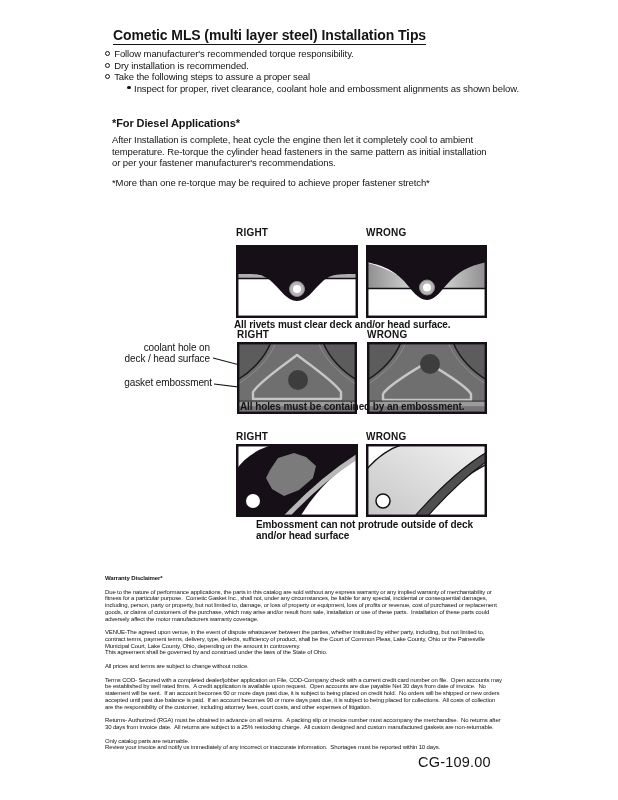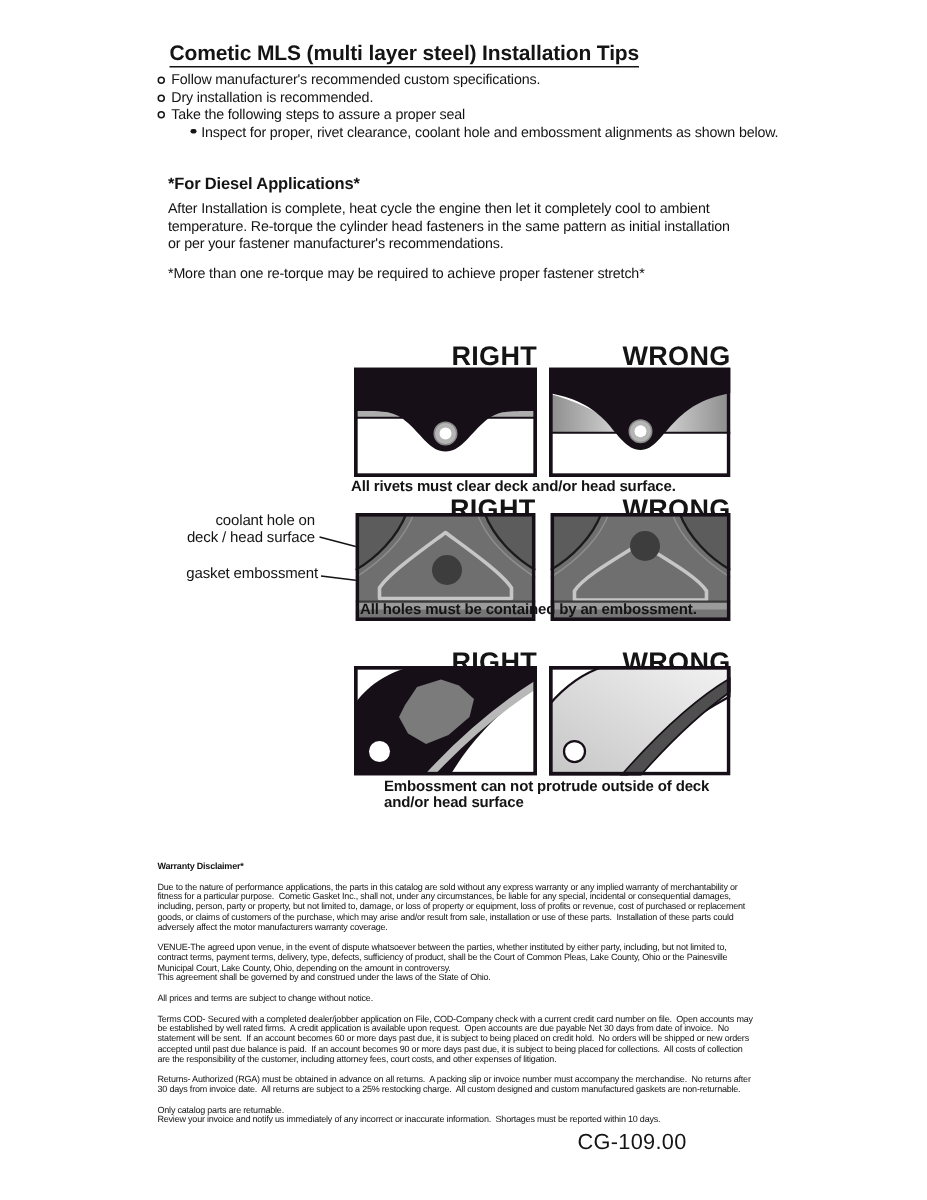--- a/index.html
+++ b/index.html
@@ -16,44 +16,44 @@
   .b-open{flex:none;width:3.2px;height:3.2px;border:1px solid #141414;border-radius:50%;
           margin:3.2px 4px 0 0;}
   .sub{margin-left:22px;}
   .b-fill{flex:none;width:3.6px;height:3.6px;background:#141414;border-radius:50%;
           margin:3.4px 3.5px 0 0;}
 
   .diesel{font-size:9.5px;line-height:11.5px;letter-spacing:-0.1px;}
   .diesel h2{font-size:11px;line-height:12px;margin:0 0 5px 0;}
   .diesel p{margin:0 0 8px 0;white-space:pre;}
 
-  .pair-label{font-size:18px;font-weight:bold;text-align:right;letter-spacing:0.2px;}
+  .pair-label{font-size:10px;font-weight:bold;text-align:left;letter-spacing:0.2px;}
   .caption{font-size:10px;font-weight:bold;letter-spacing:-0.1px;line-height:11px;white-space:pre;}
   .dbox{display:block;}
 
   .side-label{font-size:10px;line-height:10.5px;text-align:right;letter-spacing:-0.1px;white-space:pre;}
 
   .disclaimer{font-size:6px;line-height:6.7px;letter-spacing:-0.14px;}
   .disclaimer .dh{font-weight:bold;margin:0 0 7px 0;}
   .disclaimer p{margin:0 0 7px 0;white-space:pre;}
 
-  .footer-code{font-size:14.5px;letter-spacing:0.2px;}
+  .footer-code{font-size:14.5px;letter-spacing:0.2px;margin-left:33px;}
   svg{display:block;}
 </style>
 </head>
 <body>
 
 <div class="page">
 
   <div class="abs title" style="left:113px;top:27px;">Cometic MLS (multi layer steel) Installation Tips</div>
 
   <div class="abs bullets" style="left:105px;top:48px;">
     <div class="bullet">
       <span class="b-open"></span>
-      <span class="txt">Follow manufacturer's recommended custom specifications.</span>
+      <span class="txt">Follow manufacturer's recommended torque responsibility.</span>
     </div>
     <div class="bullet">
       <span class="b-open"></span>
       <span class="txt">Dry installation is recommended.</span>
     </div>
     <div class="bullet">
       <span class="b-open"></span>
       <span class="txt">Take the following steps to assure a proper seal</span>
     </div>
     <div class="bullet sub">

